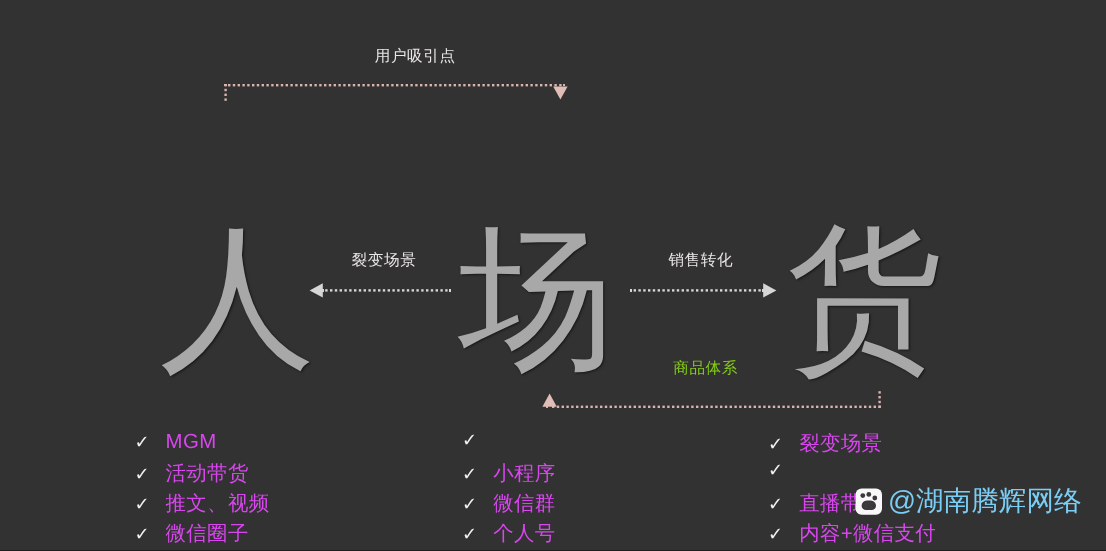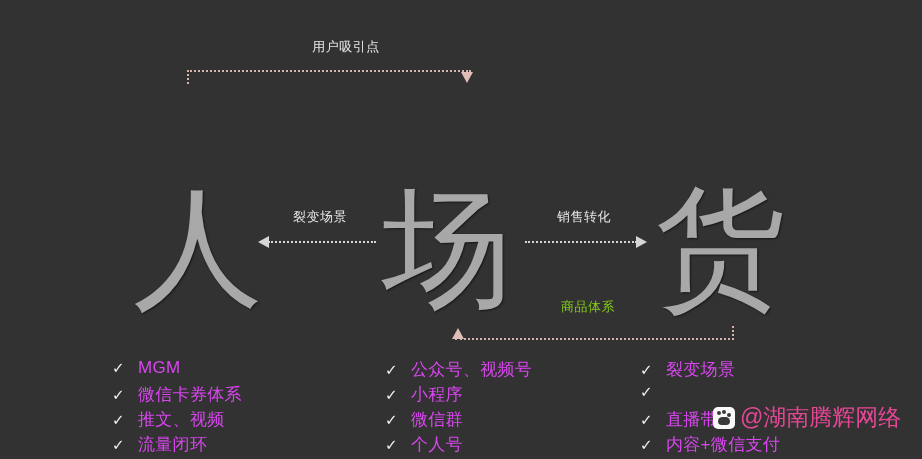--- a/index.html
+++ b/index.html
@@ -255,21 +255,21 @@
   .wm-icon::after {
     content: "";
     position: absolute;
     left: 4px; top: 4px;
     width: 4px; height: 4px;
     border-radius: 50%;
     background: #3a3a3a;
     box-shadow: 5px -1px 0 0 #3a3a3a, 10px 2px 0 0 #3a3a3a;
   }
   .wm-text {
-    color: #ec4899;
+    color: #7dd3fc;
     font-size: 23px;
     white-space: nowrap;
     letter-spacing: 0px;
   }
 </style>
 </head>
 <body>
 
 <div id="slide">
 
@@ -306,36 +306,35 @@
 
   <div class="cols">
 
     <div class="col col1">
       <div class="bullet">
         <span class="check">✓</span>
         <span class="bullet-text">MGM</span>
       </div>
       <div class="bullet">
         <span class="check">✓</span>
-        <span class="bullet-text">微信卡券体系</span>
+        <span class="bullet-text">活动带货</span>
       </div>
       <div class="bullet">
         <span class="check">✓</span>
         <span class="bullet-text">推文、视频</span>
       </div>
       <div class="bullet">
         <span class="check">✓</span>
-        <span class="bullet-text">流量闭环</span>
+        <span class="bullet-text">微信圈子</span>
       </div>
     </div>
 
     <div class="col col2">
       <div class="bullet">
         <span class="check">✓</span>
-        <span class="bullet-text">公众号、视频号</span>
       </div>
       <div class="bullet">
         <span class="check">✓</span>
         <span class="bullet-text">小程序</span>
       </div>
       <div class="bullet">
         <span class="check">✓</span>
         <span class="bullet-text">微信群</span>
       </div>
       <div class="bullet">

